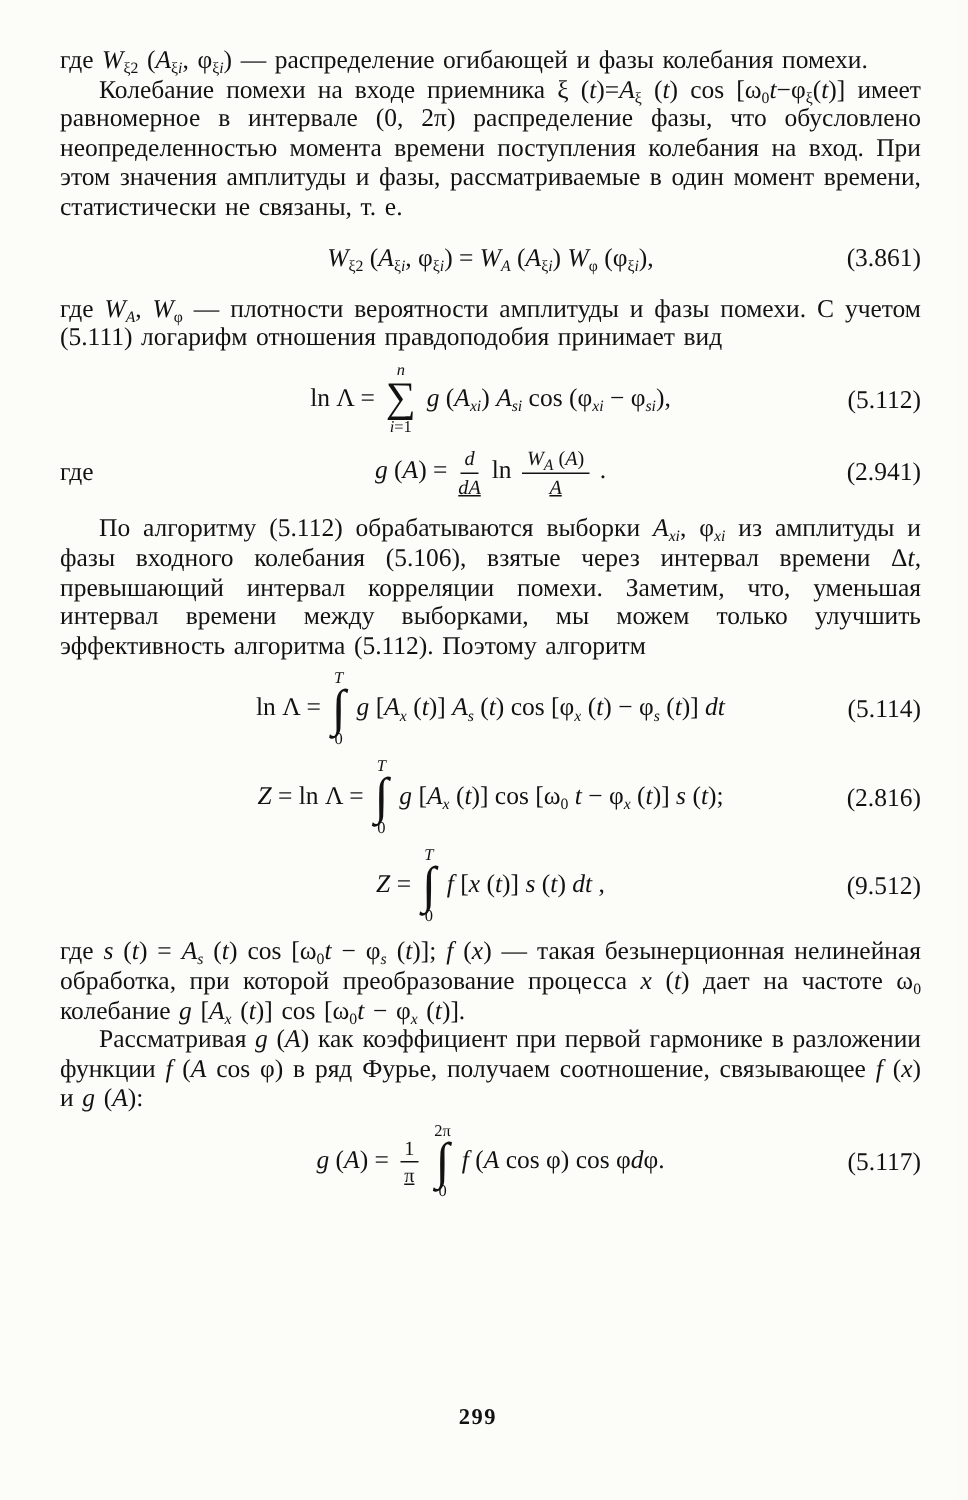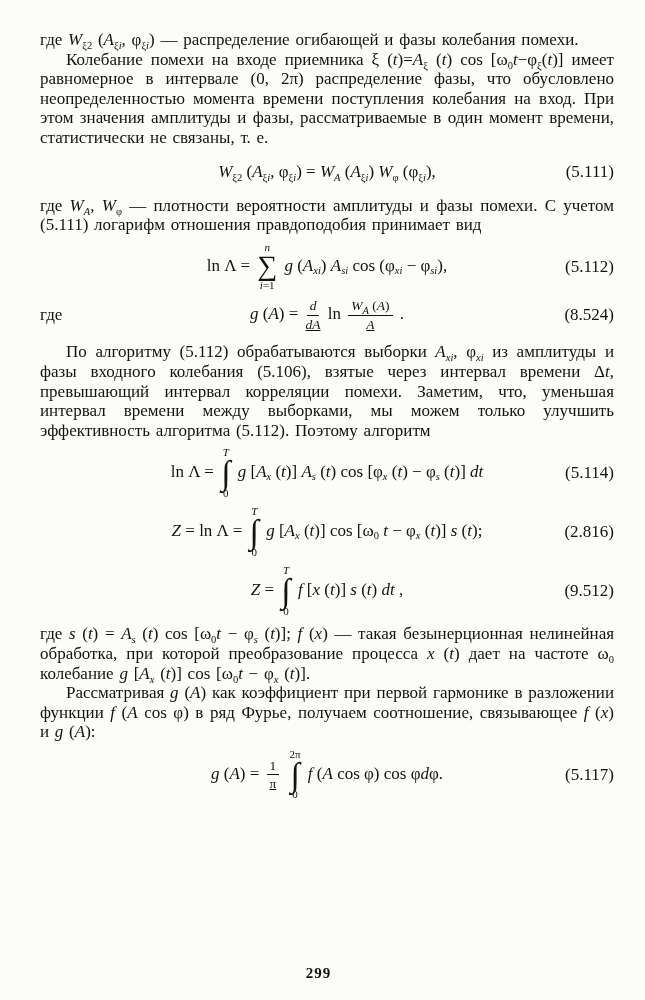--- a/index.html
+++ b/index.html
@@ -81,36 +81,35 @@
   .frac .fnum { border-bottom: 1px solid #121212; padding: 0 3px 1px 3px; }
   .frac .fden { padding-top: 1px; text-decoration: underline; }
 
   .page-number {
     position: absolute;
     top: 937px; left: 0; right: 0;
     text-align: center;
     font-size: 15px;
     font-weight: 700;
     letter-spacing: 1px;
-    margin-top: 28px;
   }
 </style>
 </head>
 <body>
 
 <div class="page">
   <div class="text-block">
 
     <p class="body-text">где <i>W</i><sub>ξ2</sub> (<i>A</i><sub>ξ<i>i</i></sub>, φ<sub>ξ<i>i</i></sub>) — распределение огибающей и фазы колебания помехи.</p>
 
     <p class="body-text indent">Колебание помехи на входе приемника ξ (<i>t</i>)=<i>A</i><sub>ξ</sub> (<i>t</i>) cos [ω<sub>0</sub><i>t</i>−φ<sub>ξ</sub>(<i>t</i>)] имеет равномерное в интервале (0, 2π) распределение фазы, что обусловлено неопределенностью момента времени поступления колебания на вход. При этом значения амплитуды и фазы, рассматриваемые в один момент времени, статистически не связаны, т. е.</p>
 
     <div class="eq">
       <span class="eq-body"><i>W</i><sub>ξ2</sub> (<i>A</i><sub>ξ<i>i</i></sub>, φ<sub>ξ<i>i</i></sub>) = <i>W</i><sub><i>A</i></sub> (<i>A</i><sub>ξ<i>i</i></sub>) <i>W</i><sub>φ</sub> (φ<sub>ξ<i>i</i></sub>),</span>
-      <span class="eq-num">(5.111)</span>
+      <span class="eq-num">(3.861)</span>
     </div>
 
     <p class="body-text">где <i>W</i><sub><i>A</i></sub>, <i>W</i><sub>φ</sub> — плотности вероятности амплитуды и фазы помехи. С учетом (5.111) логарифм отношения правдоподобия принимает вид</p>
 
     <div class="eq">
       <span class="eq-body">ln Λ = <span class="mstack">
             <span class="mlim"><i>n</i></span>
             <span class="mop">∑</span>
             <span class="mlim"><i>i</i>=1</span>
           </span> <i>g</i> (<i>A</i><sub><i>xi</i></sub>) <i>A</i><sub><i>si</i></sub> cos (φ<sub><i>xi</i></sub> − φ<sub><i>si</i></sub>),</span>
@@ -119,21 +118,21 @@
 
     <div class="eq">
       <span class="eq-lead">где</span>
       <span class="eq-body"><i>g</i> (<i>A</i>) = <span class="frac">
             <span class="fnum"><i>d</i></span>
             <span class="fden"><i>dA</i></span>
           </span> ln <span class="frac">
             <span class="fnum"><i>W</i><sub><i>A</i></sub> (<i>A</i>)</span>
             <span class="fden"><i>A</i></span>
           </span> .</span>
-      <span class="eq-num">(8.524)</span>
+      <span class="eq-num">(2.941)</span>
     </div>
 
     <p class="body-text indent gap-top">По алгоритму (5.112) обрабатываются выборки <i>A</i><sub><i>xi</i></sub>, φ<sub><i>xi</i></sub> из амплитуды и фазы входного колебания (5.106), взятые через интервал времени Δ<i>t</i>, превышающий интервал корреляции помехи. Заметим, что, уменьшая интервал времени между выборками, мы можем только улучшить эффективность алгоритма (5.112). Поэтому алгоритм</p>
 
     <div class="eq">
       <span class="eq-body">ln Λ = <span class="mstack">
             <span class="mlim"><i>T</i></span>
             <span class="mop mint">∫</span>
             <span class="mlim">0</span>
           </span> <i>g</i> [<i>A</i><sub><i>x</i></sub> (<i>t</i>)] <i>A</i><sub><i>s</i></sub> (<i>t</i>) cos [φ<sub><i>x</i></sub> (<i>t</i>) − φ<sub><i>s</i></sub> (<i>t</i>)] <i>dt</i></span>

